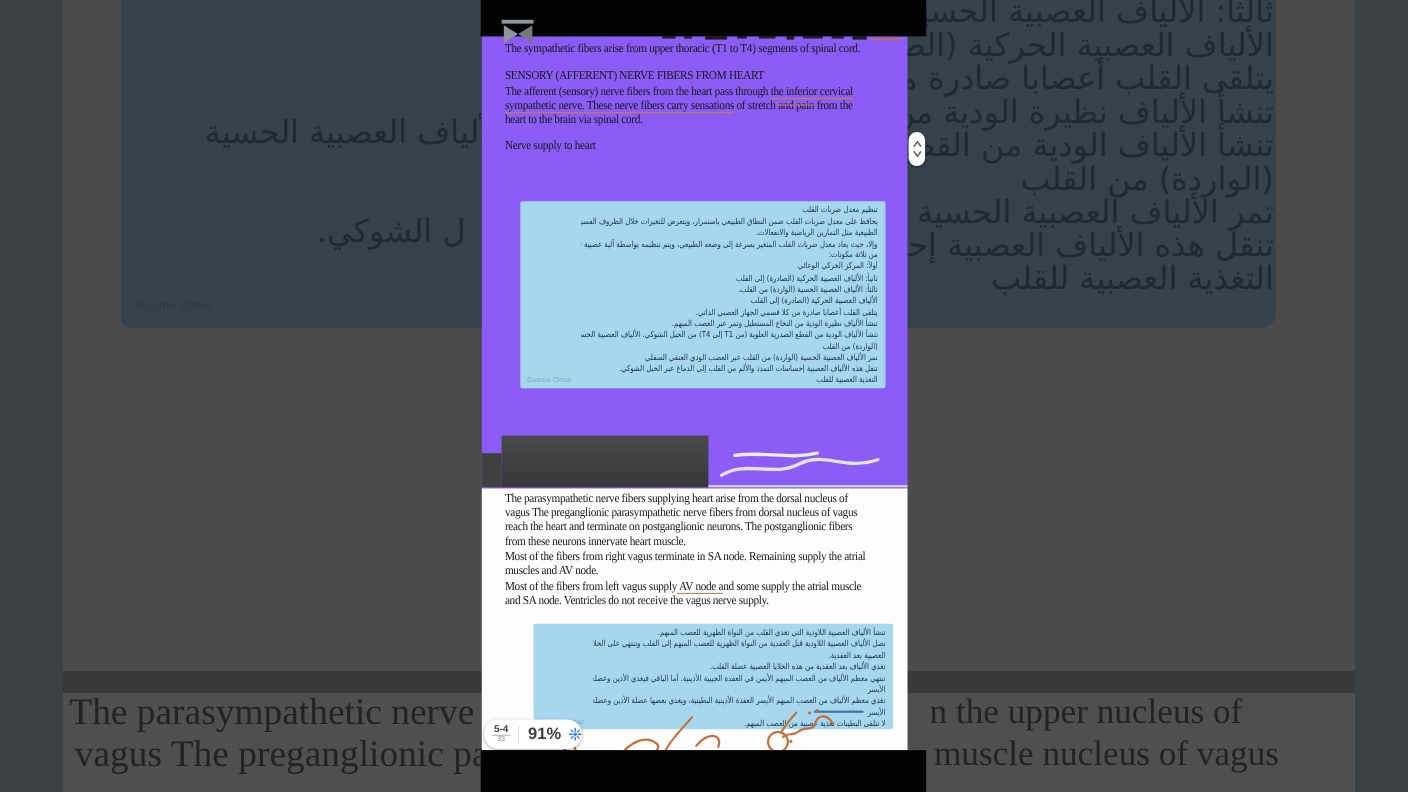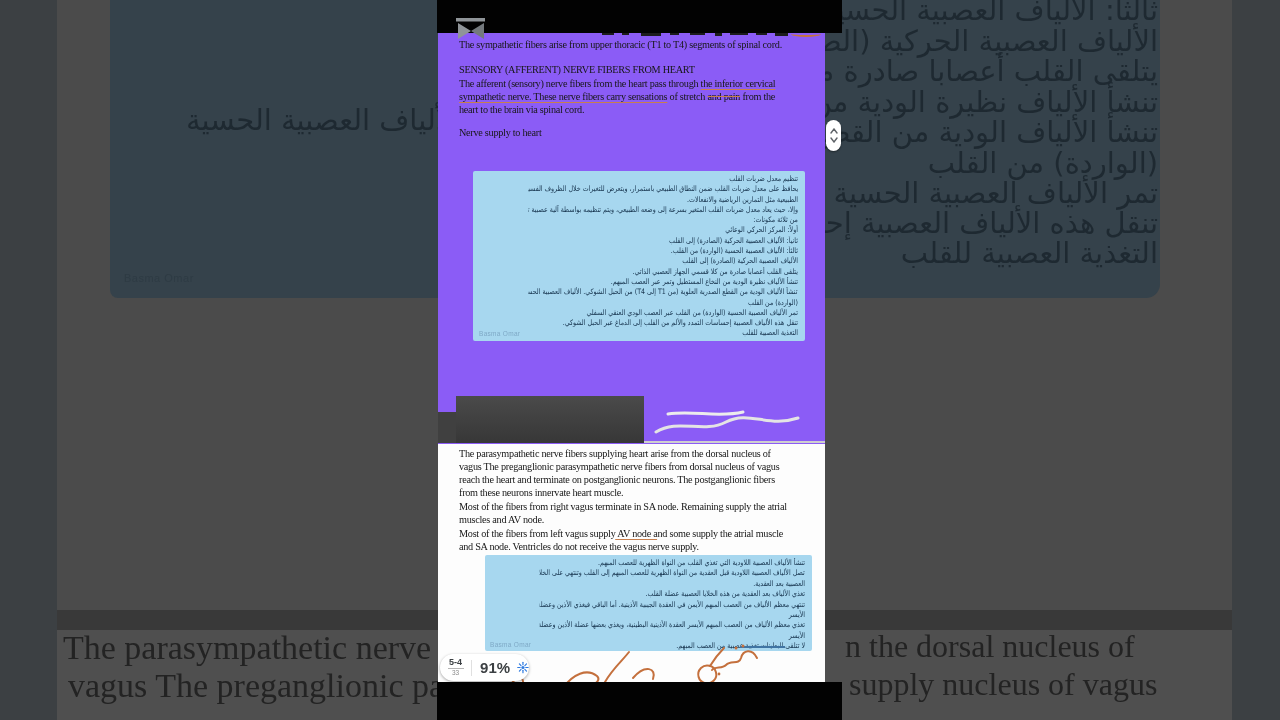--- a/index.html
+++ b/index.html
@@ -27,21 +27,21 @@
   .botbar{left:437px;top:682px;width:405px;height:38px;background:#020202;z-index:40;}
   .page{background:#8b5cf6;z-index:20;}
   .page1{left:438px;top:33px;width:387px;height:411px;}
   .page2{left:438px;top:444px;width:387px;height:238px;background:#fdfdfd;}
   .eng{position:absolute;font-family:"Liberation Serif",serif;font-size:11px;
        letter-spacing:-.3px;line-height:13px;color:#171717;transform:scaleX(.93);
        transform-origin:0 0;}
   .eng .ln{white-space:nowrap;height:13px;}
   .mk-underline{border-bottom:1.5px solid #c77f4e;}
   .mk-strike{text-decoration:line-through;text-decoration-color:#c77f4e;}
-  .bluebox{position:absolute;background:#a7d7ef;border-radius:2px;overflow:hidden;}
+  .bluebox{position:absolute;background:#a7d7ef;border-radius:2px;overflow:hidden;margin-top:12px;}
   .bb1{left:35px;top:138px;width:332px;height:170px;}
   .bb2{left:47px;top:111px;width:327px;height:96px;}
   .bb-lines{position:absolute;top:3px;right:7px;left:4px;direction:rtl;text-align:right;
             font-family:"DejaVu Sans",sans-serif;font-size:7.5px;color:#16334d;
             transform:scaleX(.84);transform-origin:100% 0;}
   .bb-lines .ln{white-space:nowrap;height:10.3px;line-height:10.3px;overflow:hidden;}
   .bb2 .bb-lines .ln{height:10.4px;line-height:10.4px;}
   .wm{position:absolute;font-size:6.5px;color:#7fa9c6;letter-spacing:.3px;}
   .frag{position:absolute;background:#1c1c1c;height:2px;z-index:22;}
   .frag-o{position:absolute;width:30px;height:4px;border-bottom:2px solid #c4743f;
@@ -84,26 +84,27 @@
   <span class="bfr" style="top:24px">الألياف العصبية الحركية (الصادرة</span>
   <span class="bfr" style="top:54px">يتلقى القلب أعصابا صادرة من كلا</span>
   <span class="bfr" style="top:85px">تنشأ الألياف نظيرة الودية من النخ</span>
   <span class="bfr" style="top:115px">تنشأ الألياف الودية من القطع الصد</span>
   <span class="bfr" style="top:146px">(الواردة) من القلب</span>
   <span class="bfr" style="top:176px">تمر الألياف العصبية الحسية (الوار</span>
   <span class="bfr" style="top:206px">تنقل هذه الألياف العصبية إحساسا</span>
   <span class="bfr" style="top:236px">التغذية العصبية للقلب</span>
 
   <span class="bfl" style="left:186px;top:103px">كي. الألياف العصبية الحسية</span>
+  <span class="bfl" style="left:288px;top:193px">ل الشوكي.</span>
   <span class="abs bg-wm">Basma Omar</span>
 
   <span class="bigser" style="left:63px;top:629px">The parasympathetic nerve f</span>
   <span class="bigser" style="left:68px;top:667px">vagus The preganglionic par</span>
-  <span class="bigser" style="left:845px;top:628px;font-size:32px">n the dorsal nucleus of</span>
-  <span class="bigser" style="left:849px;top:666px;font-size:32px">supply nucleus of vagus</span>
+  <span class="bigser" style="left:845px;top:628px;font-size:32px">n the upper nucleus of</span>
+  <span class="bigser" style="left:849px;top:666px;font-size:32px">muscle nucleus of vagus</span>
 
   <div class="abs topbar"></div>
 
   <svg class="abs iconswipe" width="34" height="29" viewBox="0 0 34 29">
     <rect x="2" y="5" width="29" height="3.5" fill="#8f9498"></rect>
     <path d="M4 10 L17 18 L4 26 Z" fill="#8f9498"></path>
     <path d="M30 10 L17 18 L30 26 Z" fill="#74797d"></path>
   </svg>
 
   <div class="abs page page1">

